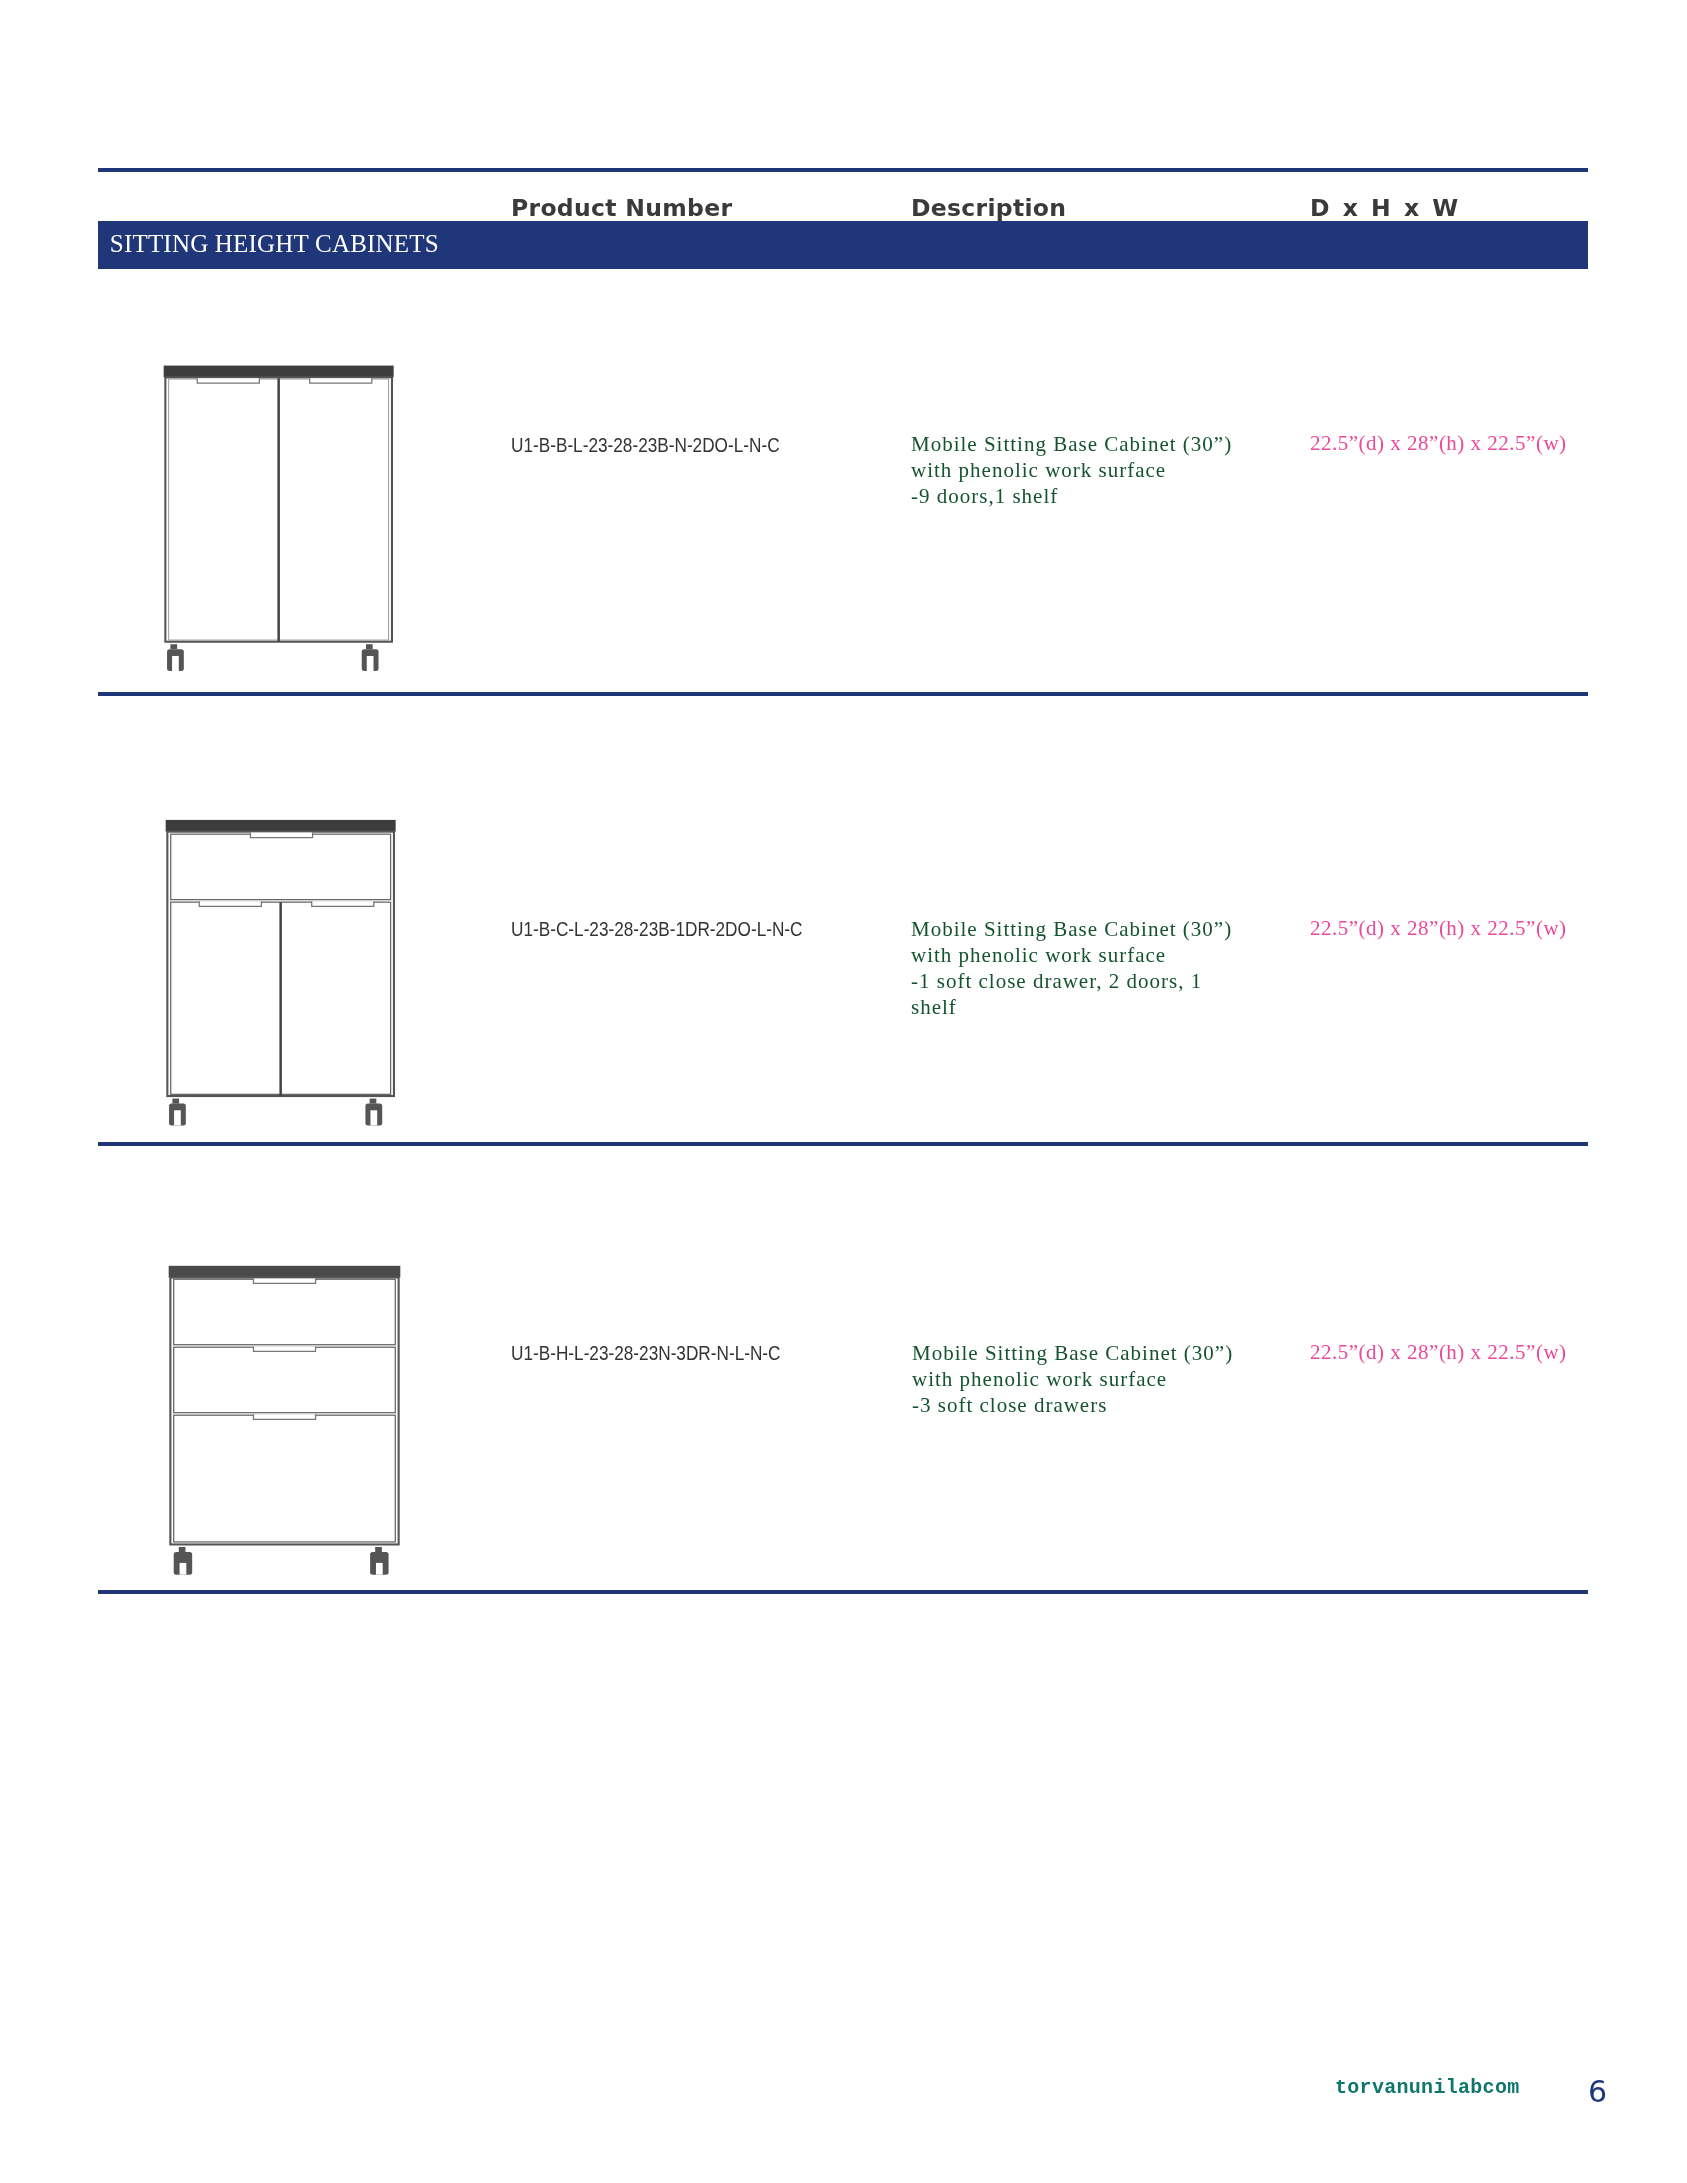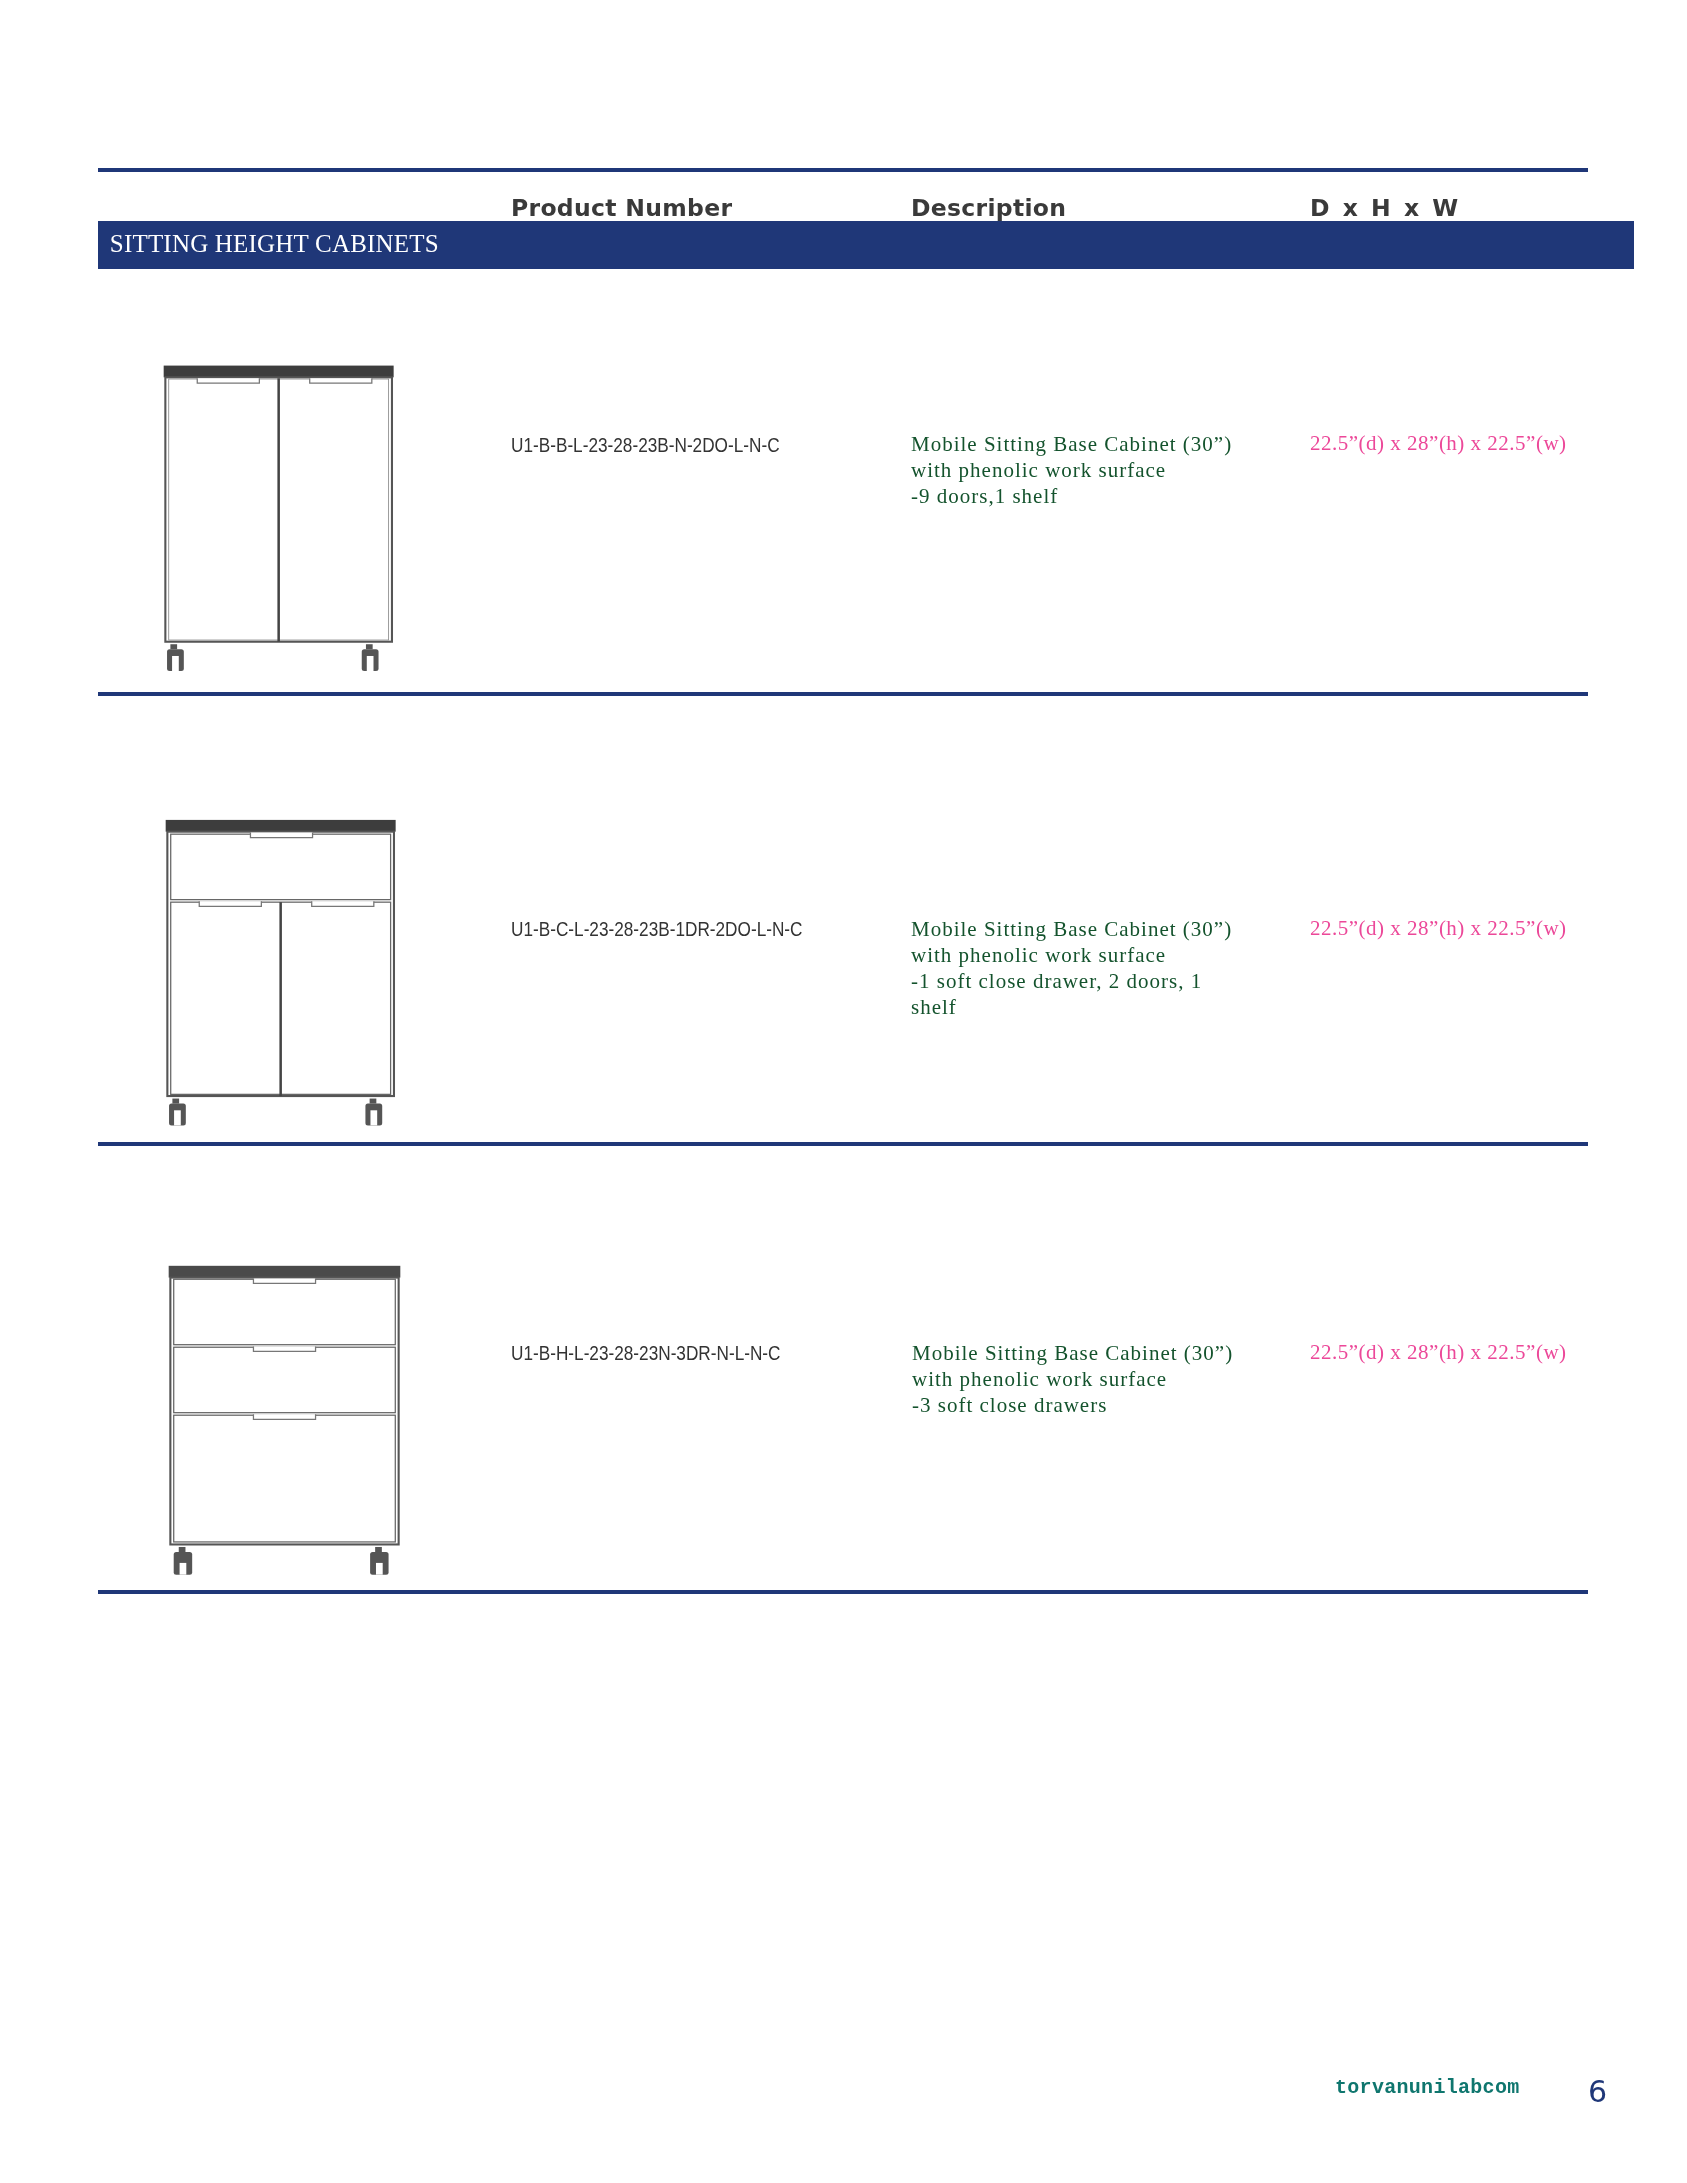--- a/index.html
+++ b/index.html
@@ -1,21 +1,21 @@
 <!DOCTYPE html>
 <html style="font-size:13.5px"><head>
   <meta charset="utf-8">
   <style>
     html, body { margin: 0; padding: 0; background: #ffffff; }
     body { width: 1687px; height: 2183px; position: relative; overflow: hidden;
            font-family: "Liberation Sans", sans-serif; color: #333333; }
     .rule { position: absolute; left: 98px; width: 1490px; height: 4.2px; background: #1f3778; }
     .col-head { position: absolute; top: 194px; font-family: "DejaVu Sans", sans-serif;
                 font-weight: bold; font-size: 23.5px; color: #3a3a3a; letter-spacing: 0.3px; }
-    .band { position: absolute; left: 98px; width: 1490px; top: 221px; height: 48px; background: #1f3778; padding-left: 46px; }
+    .band { position: absolute; left: 98px; width: 1490px; top: 221px; height: 48px; background: #1f3778; }
     .band-label { position: absolute; left: 11.8px; top: 9.3px; font-family: "Liberation Serif", serif;
                   font-size: 25px; color: #ffffff; letter-spacing: 0.2px; }
     .pn { position: absolute; left: 511px; font-family: "Liberation Sans", sans-serif; font-size: 20px;
           color: #333; transform: scaleX(0.86); transform-origin: left top; white-space: nowrap; }
     .desc { position: absolute; left: 911px; font-family: "Liberation Serif", serif; font-size: 21px;
             color: #14532d; line-height: 26px; letter-spacing: 1px; white-space: nowrap; }
     .dim { position: absolute; left: 1310px; font-family: "Liberation Serif", serif; font-size: 21px;
            color: #ec4899; letter-spacing: 0.5px; white-space: nowrap; }
     .footer-site { position: absolute; left: 1335px; top: 2076px; font-family: Liberation Mono, monospace;
                    font-weight: bold; font-size: 20px; color: #0f766e; letter-spacing: 0.3px; }

